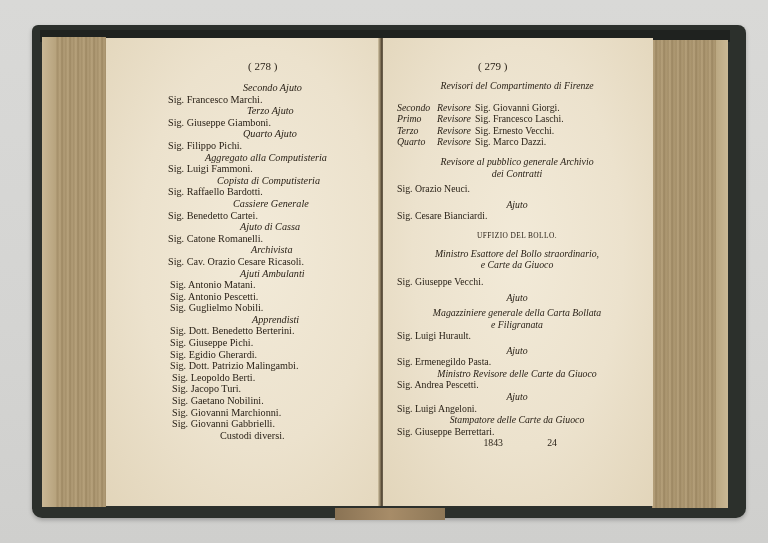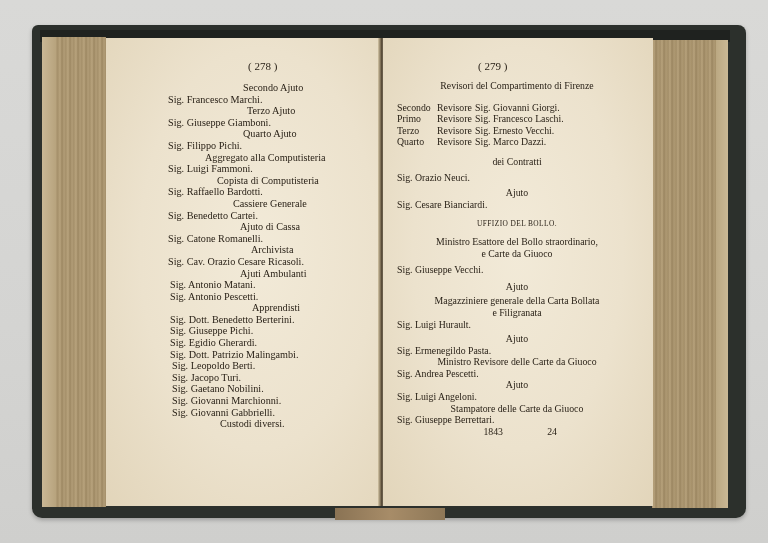--- a/index.html
+++ b/index.html
@@ -47,21 +47,21 @@
       position: absolute; left: 378px; top: 38px; width: 7px; height: 468px;
       background: linear-gradient(90deg, #d6c8a8 0%, #6b5c44 45%, #4a3f2f 55%, #d9cbab 100%);
     }
     .spine-bottom {
       position: absolute; left: 335px; top: 508px; width: 110px; height: 12px;
       background: linear-gradient(90deg, #8a7354, #a78c68, #8d7757);
     }
     .text-block { position: absolute; font-size: 10.2px; line-height: 11.6px; white-space: nowrap; }
     .line { display: block; height: 11.6px; }
     .pageno { position: absolute; font-size: 11px; }
-    .it { }
+    .it { font-style: italic; }
     .c { text-align: center; }
     .sc { font-size: 7.4px; letter-spacing: 0.4px; }
     .col-label { display: inline-block; }
   </style>
 </head>
 <body>
 
 <div class="cover"></div>
 <div class="cover-top-shadow"></div>
 <div class="edge-left"></div>
@@ -85,20 +85,21 @@
     <span class="line">Sig. Raffaello Bardotti.</span>
     <span class="line it" style="padding-left:65px;">Cassiere Generale</span>
     <span class="line">Sig. Benedetto Cartei.</span>
     <span class="line it" style="padding-left:72px;">Ajuto di Cassa</span>
     <span class="line">Sig. Catone Romanelli.</span>
     <span class="line it" style="padding-left:83px;">Archivista</span>
     <span class="line">Sig. Cav. Orazio Cesare Ricasoli.</span>
     <span class="line it" style="padding-left:72px;">Ajuti Ambulanti</span>
     <span class="line" style="padding-left:2px;">Sig. Antonio Matani.</span>
     <span class="line" style="padding-left:2px;">Sig. Antonio Pescetti.</span>
+    <span class="line" style="padding-left:2px;">Sig. Guglielmo Nobili.</span>
     <span class="line it" style="padding-left:84px;">Apprendisti</span>
     <span class="line" style="padding-left:2px;">Sig. Dott. Benedetto Berterini.</span>
     <span class="line" style="padding-left:2px;">Sig. Giuseppe Pichi.</span>
     <span class="line" style="padding-left:2px;">Sig. Egidio Gherardi.</span>
     <span class="line" style="padding-left:2px;">Sig. Dott. Patrizio Malingambi.</span>
     <span class="line" style="padding-left:4px;">Sig. Leopoldo Berti.</span>
     <span class="line" style="padding-left:4px;">Sig. Jacopo Turi.</span>
     <span class="line" style="padding-left:4px;">Sig. Gaetano Nobilini.</span>
     <span class="line" style="padding-left:4px;">Sig. Giovanni Marchionni.</span>
     <span class="line" style="padding-left:4px;">Sig. Giovanni Gabbrielli.</span>
@@ -121,20 +122,21 @@
       <span class="col-label it" style="width:40px;">Primo</span><span class="col-label it" style="width:38px;">Revisore</span><span>Sig. Francesco Laschi.</span>
     </span>
     <span class="line">
       <span class="col-label it" style="width:40px;">Terzo</span><span class="col-label it" style="width:38px;">Revisore</span><span>Sig. Ernesto Vecchi.</span>
     </span>
     <span class="line">
       <span class="col-label it" style="width:40px;">Quarto</span><span class="col-label it" style="width:38px;">Revisore</span><span>Sig. Marco Dazzi.</span>
     </span>
     <span class="line" style="height:8px;"></span>
 
+    <span class="line it c">Revisore al pubblico generale Archivio</span>
     <span class="line it c">dei Contratti</span>
     <span class="line" style="height:4px;"></span>
     <span class="line">Sig. Orazio Neuci.</span>
     <span class="line" style="height:4px;"></span>
     <span class="line it c">Ajuto</span>
     <span class="line">Sig. Cesare Bianciardi.</span>
     <span class="line" style="height:8px;"></span>
 
     <span class="line c sc">UFFIZIO DEL BOLLO.</span>
     <span class="line" style="height:6px;"></span>

